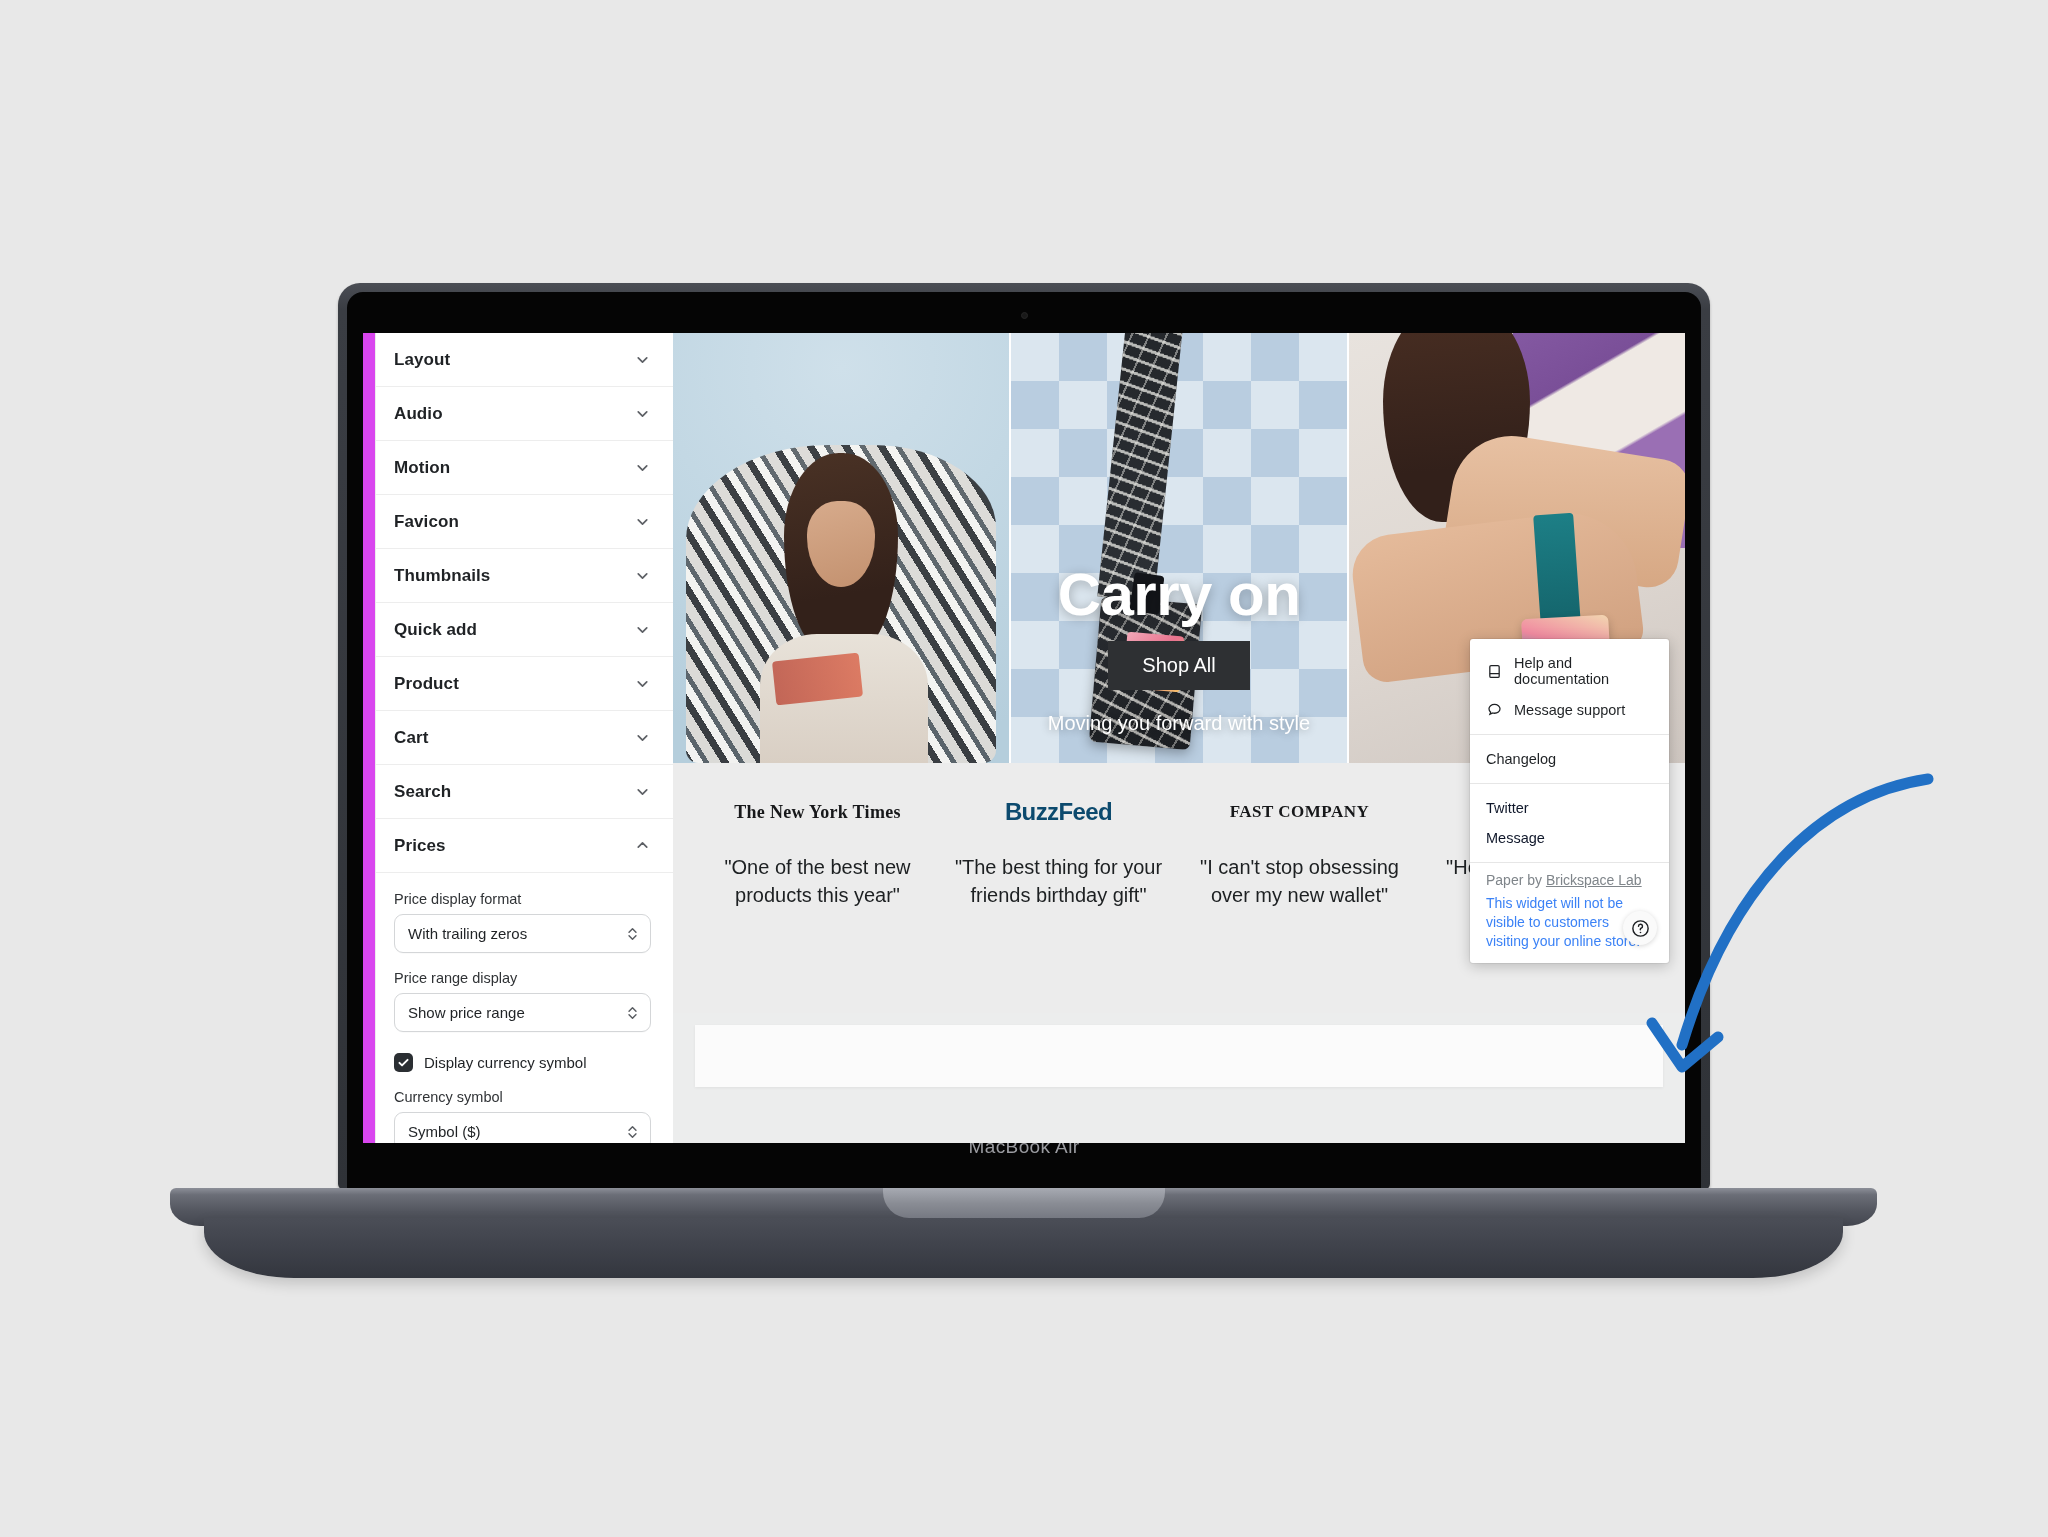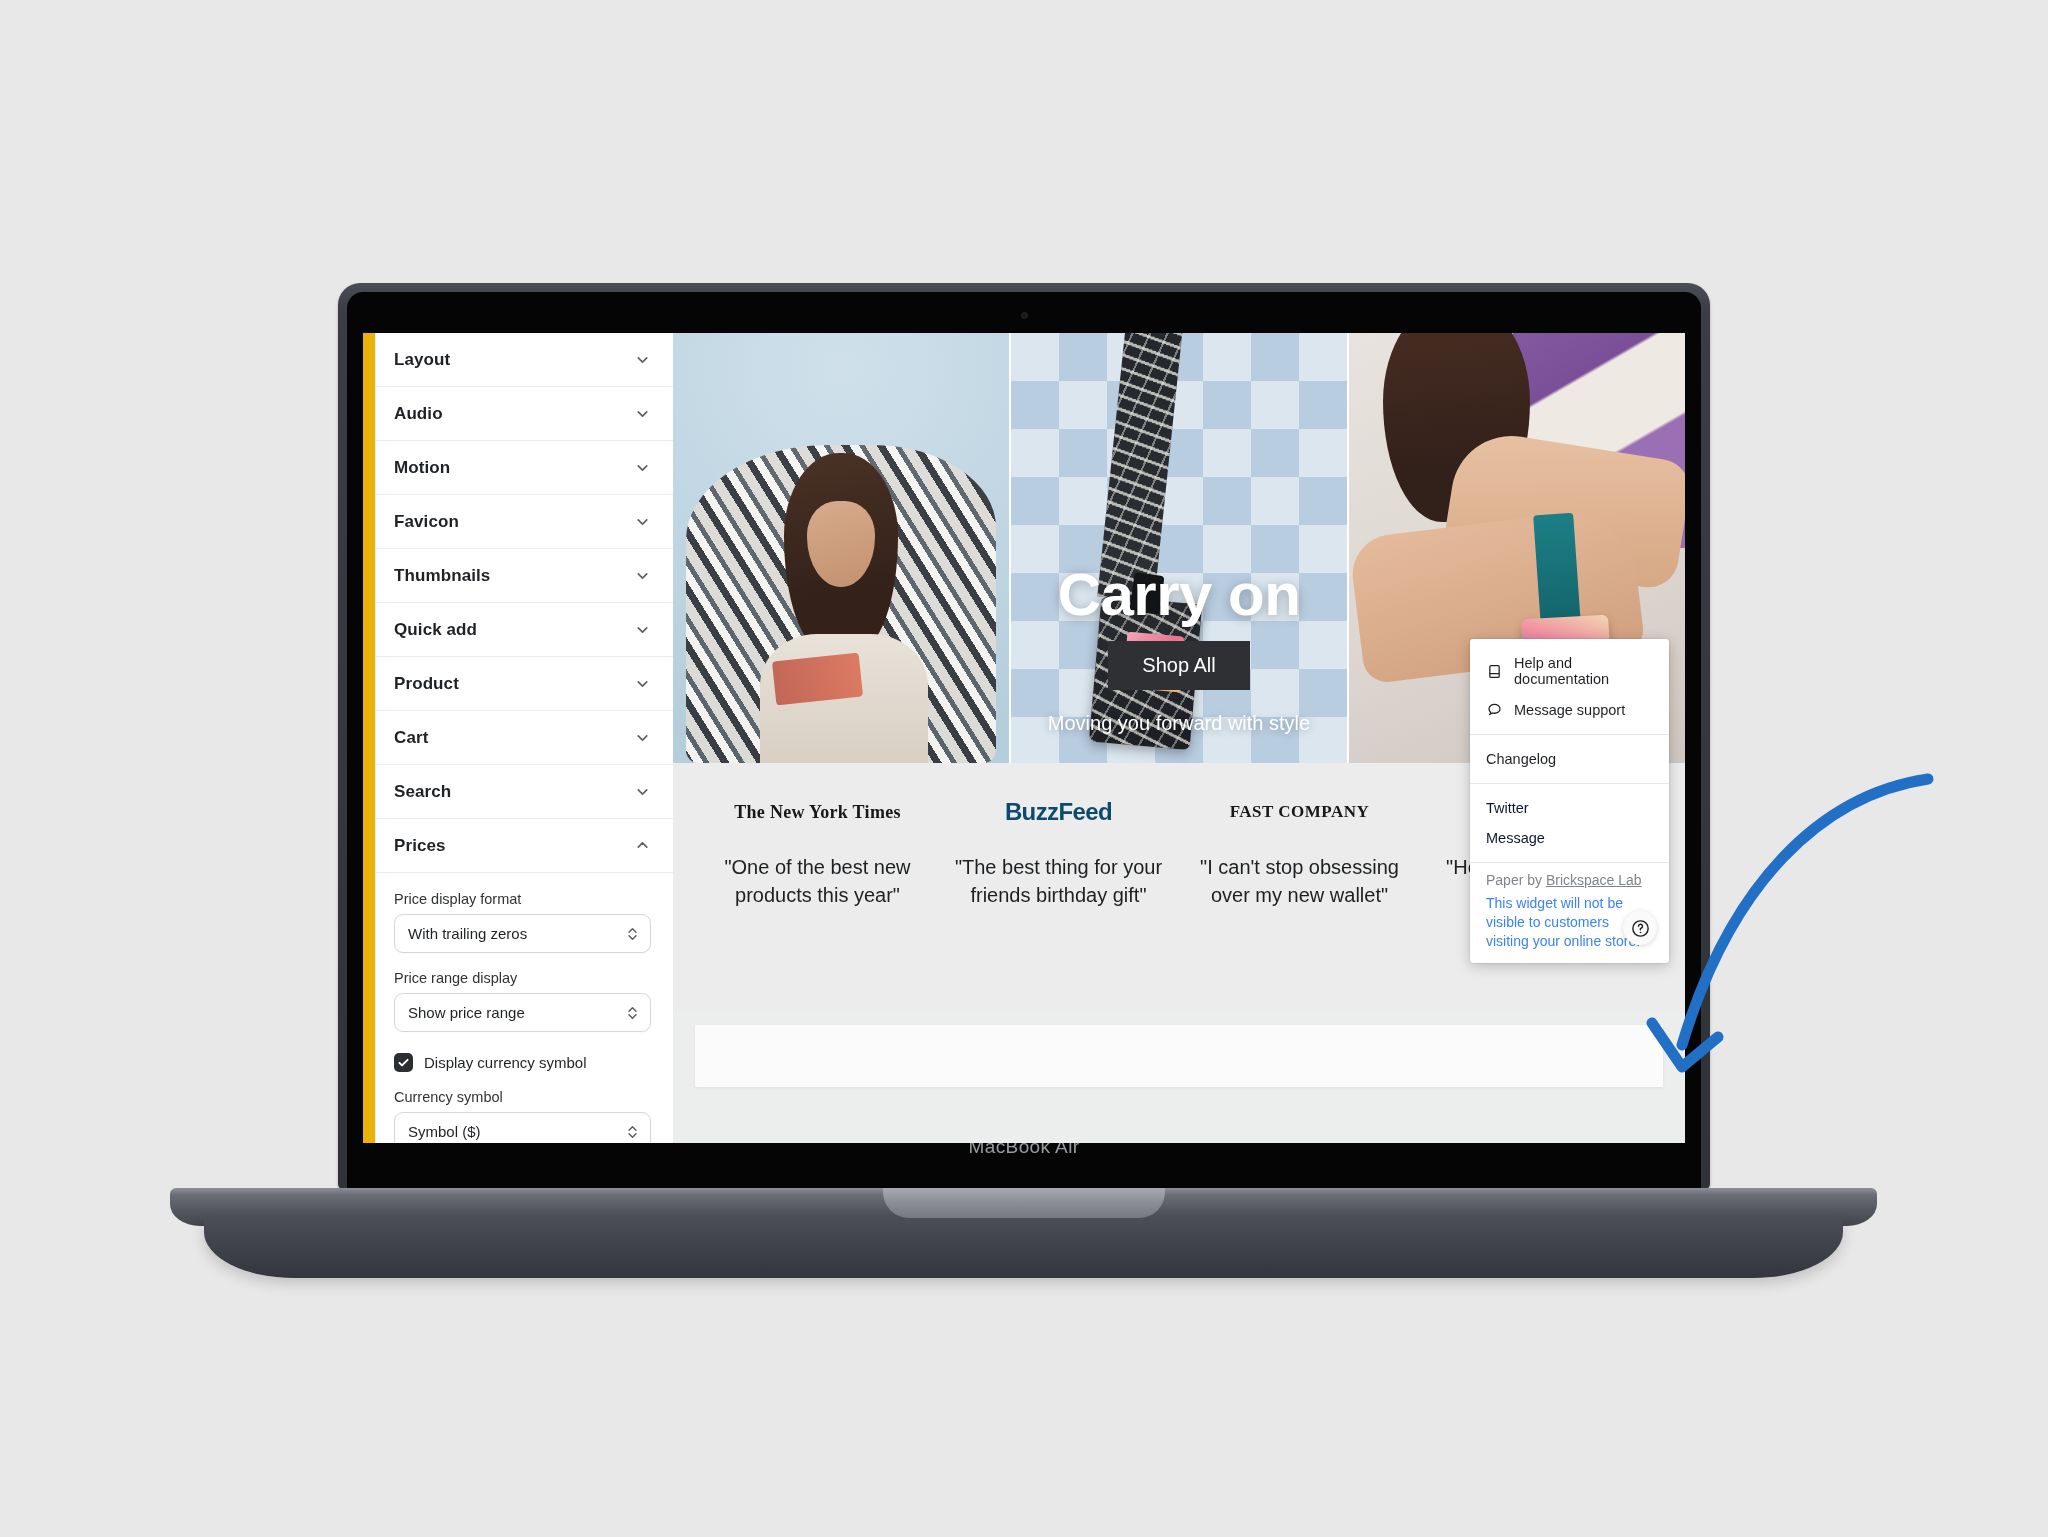--- a/index.html
+++ b/index.html
@@ -74,21 +74,21 @@
   #base-notch {
     position: absolute; left: 50%; top: 0; width: 282px; height: 30px;
     margin-left: -141px;
     background: linear-gradient(180deg,#a7aab2 0%,#8a8d95 50%,#767982 100%);
     border-radius: 0 0 26px 26px;
   }
 
   
   #sidebar {
     width: 310px; height: 100%;
-    background: #eab308;
+    background: #d946ef;
     position: relative;
     flex: 0 0 310px;
     padding-left: 42px;
   }
   #sidebar-inner {
     position: absolute;
     left: 12px; top: 0; right: 0; bottom: 0;
     border-left: 1px solid #ececec;
   }
   .side-row {

